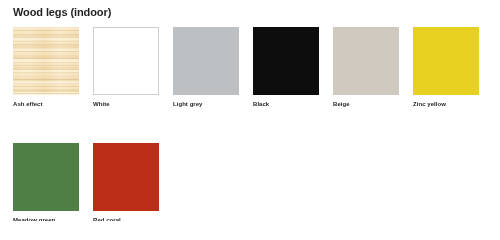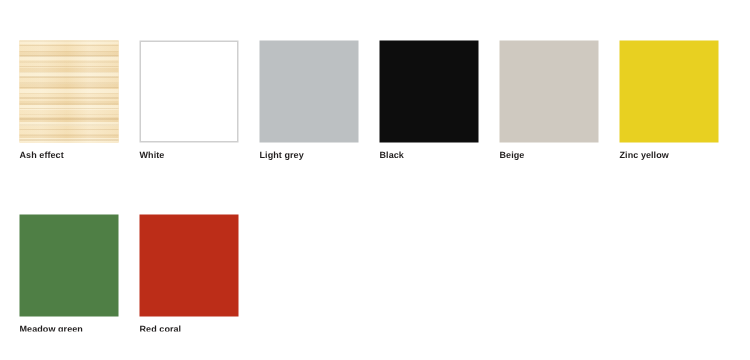--- a/index.html
+++ b/index.html
@@ -95,20 +95,21 @@
     line-height: 8px;
     letter-spacing: 0.05px;
     white-space: nowrap;
   }
 </style>
 </head>
 <body>
 
 <div id="page">
 
+  <div class="section-title">Wood legs (indoor)</div>
 
   <div class="swatch-grid">
     <div class="swatch-row row-1">
         <div class="swatch-item">
           <div class="swatch-chip wood"></div>
           <div class="swatch-label">Ash effect</div>
         </div>
         <div class="swatch-item">
           <div class="swatch-chip has-border" style="background-color: rgb(255, 255, 255);"></div>
           <div class="swatch-label">White</div>

